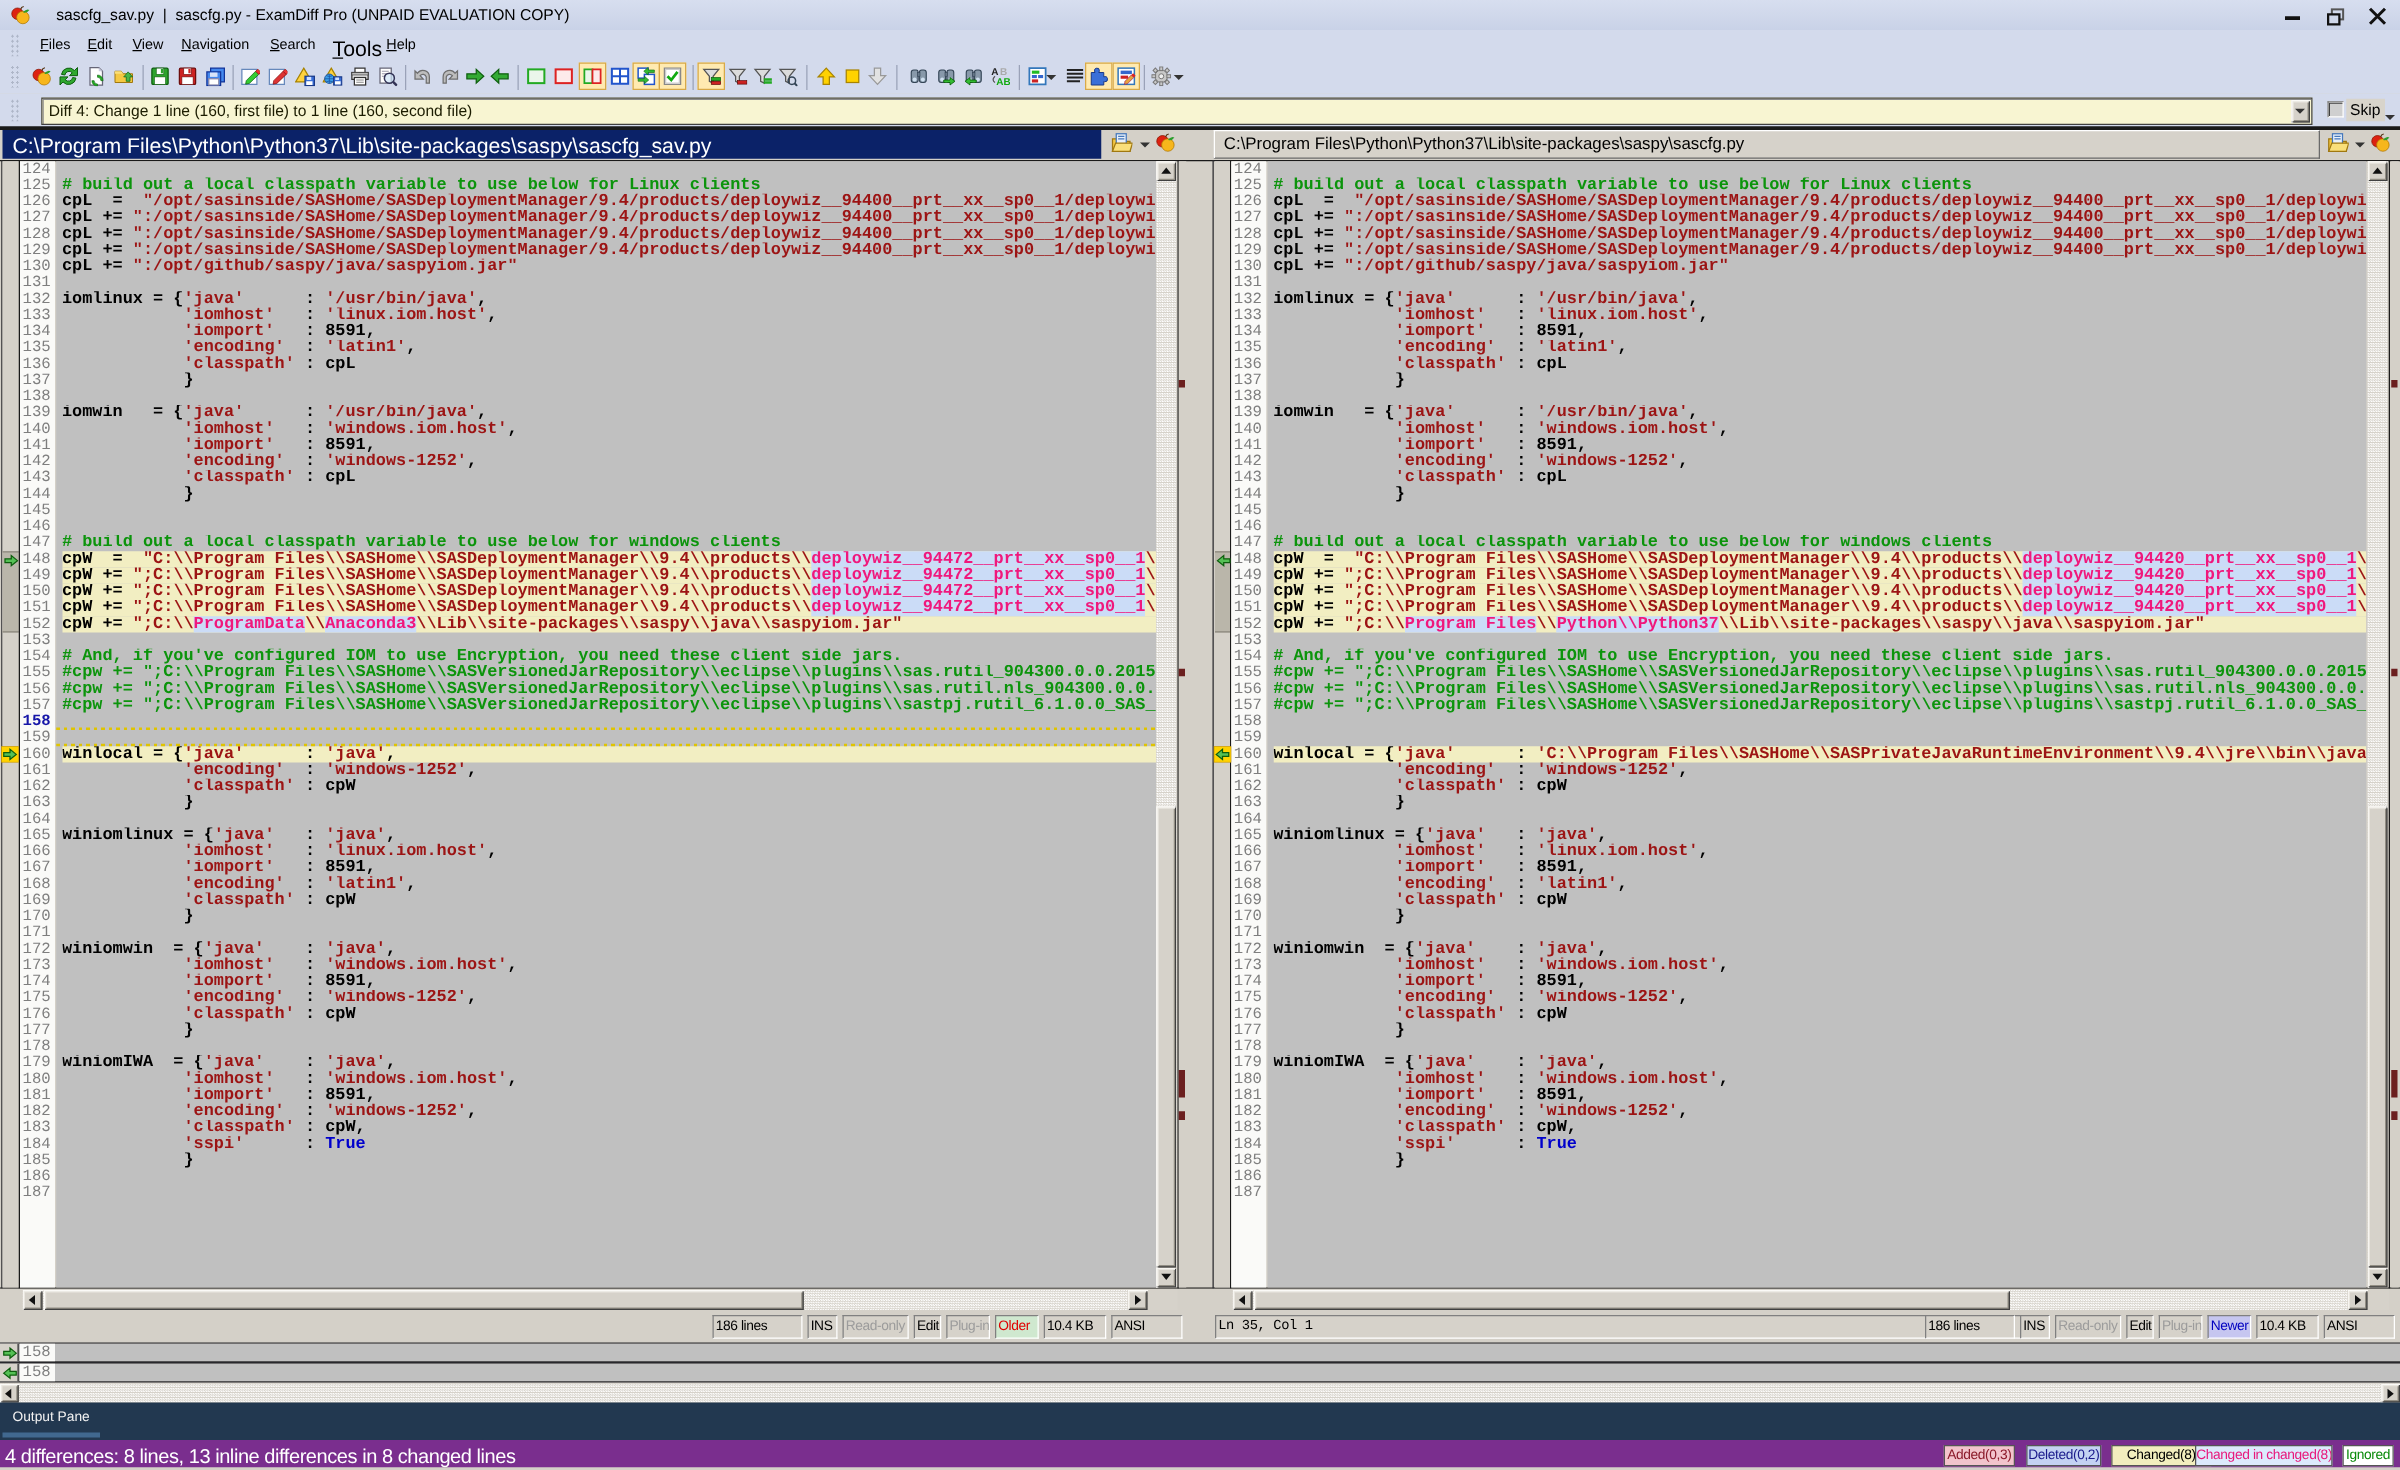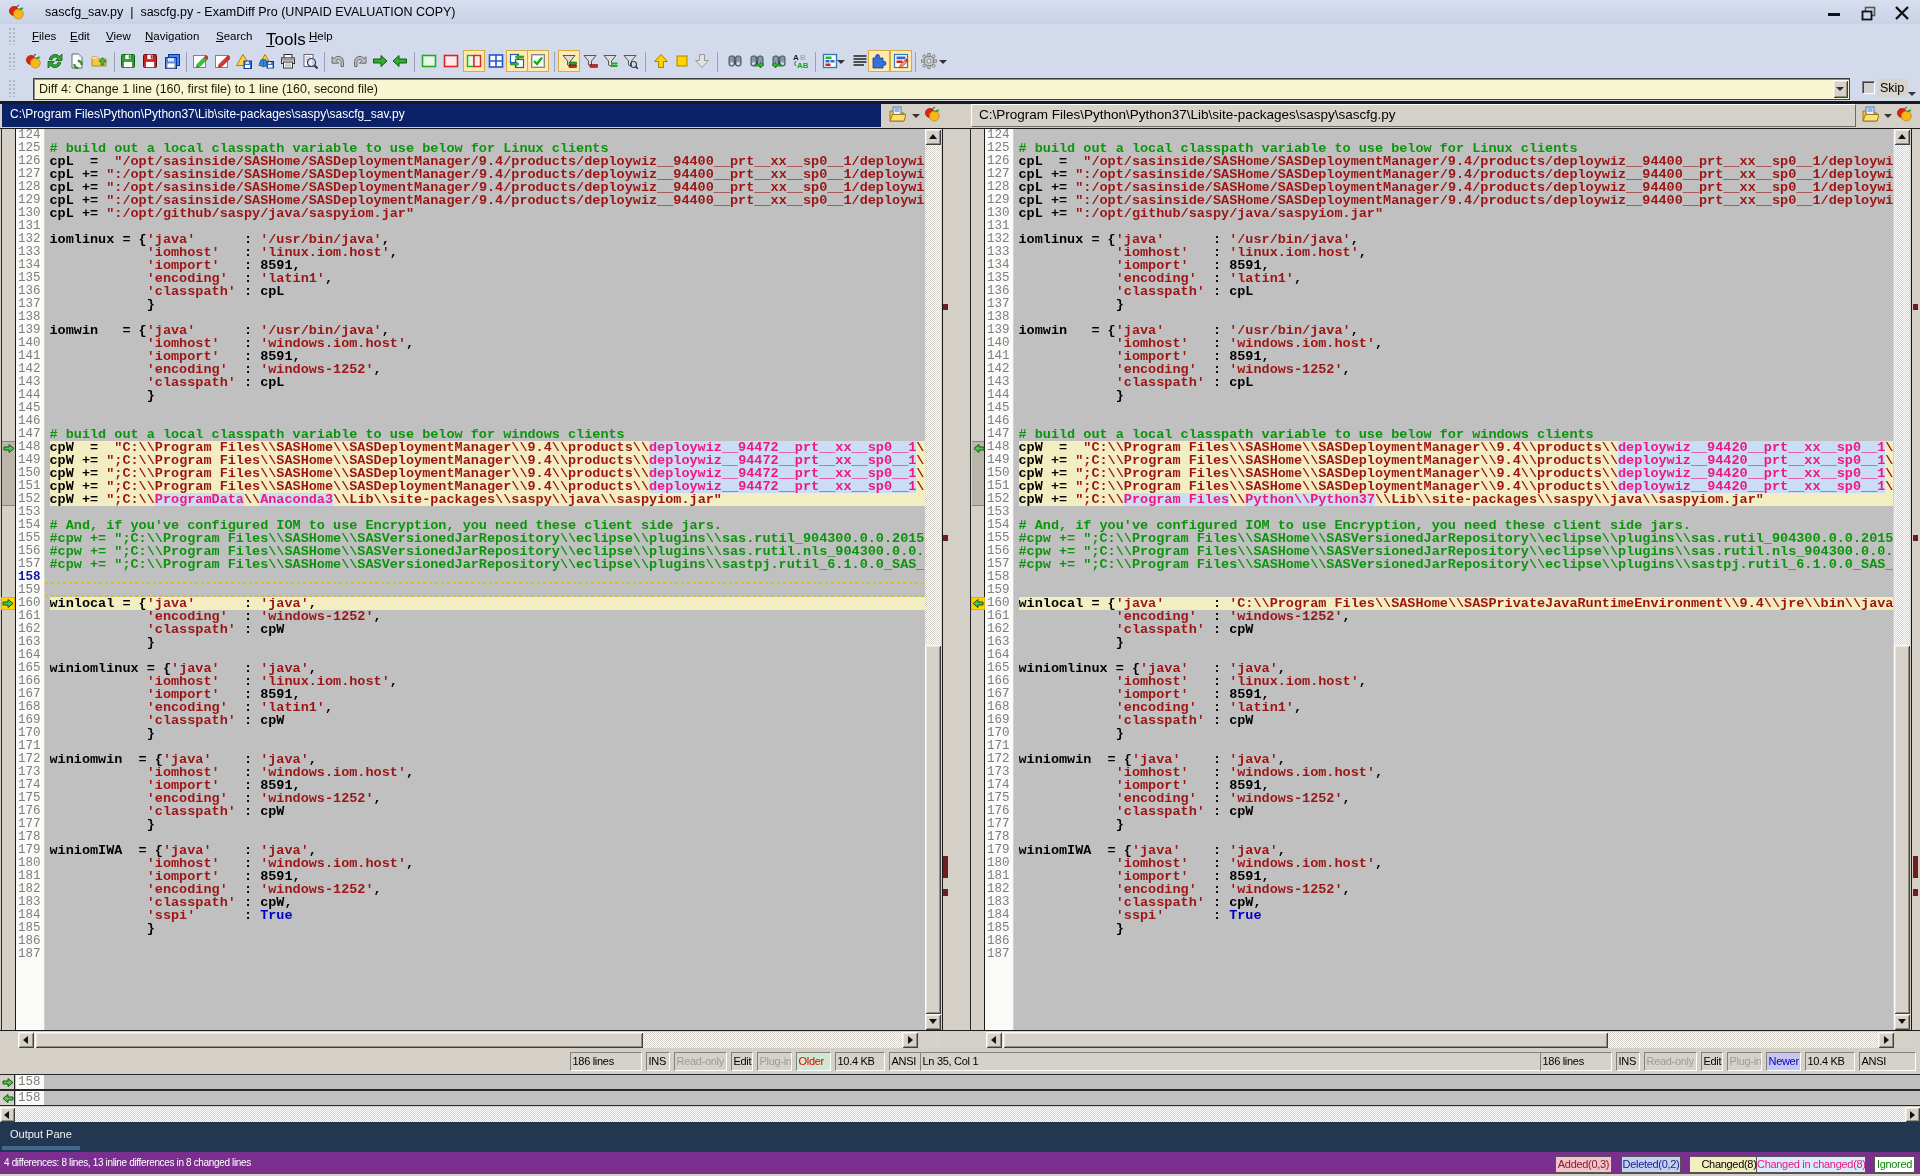--- a/index.html
+++ b/index.html
@@ -286,21 +286,21 @@
 <div class="abs" style="left:39px;top:82px;font-size:12.5px;color:#1c1c00">Diff 4: Change 1 line (160, first file) to 1 line (160, second file)</div>
 <div class="btn3d" style="left:1833px;top:80px;width:15px;height:18px"></div>
 <div class="dda" style="left:1836px;top:87px"></div>
 <div class="abs" style="left:1862px;top:81px;width:13px;height:13px;background:#cfcfcf;border:1px solid;border-color:#808080 #fff #fff #808080;box-shadow:inset 1px 1px 0 #404040"></div>
 <div class="abs" style="left:1877px;top:79px;width:31px;height:18px;background:#d8d4cb"></div>
 <div class="abs" style="left:1880px;top:81px;font-size:12.5px;color:#000">Skip</div>
 <div class="dda" style="left:1908px;top:92px"></div>
 <div class="abs" style="left:0;top:101px;width:1920px;height:3px;background:#1a1a1a"></div>
 <div class="abs" style="left:0;top:104px;width:1920px;height:24px;background:#d4d0c8"></div>
 <div class="abs" style="left:2px;top:104px;width:879px;height:23px;background:#0b2268"></div>
-<div class="abs" style="left:10px;top:107px;font-size:12px;color:#fff">C:\Program Files\Python\Python37\Lib\site-packages\saspy\sascfg_sav.py</div>
+<div class="abs" style="left:10px;top:107px;font-size:17px;color:#fff">C:\Program Files\Python\Python37\Lib\site-packages\saspy\sascfg_sav.py</div>
 <svg style="position:absolute;left:888px;top:106px" width="18" height="17" viewBox="0 0 18 17">
       <path d="M2 5 L7 5 L8.5 7 L16 7 L16 15 L2 15Z" fill="#f5c842" stroke="#a07810" stroke-width="1"></path>
       <rect x="5" y="1" width="8" height="9" fill="#e8f0fa" stroke="#4477bb"></rect>
       <path d="M6.5 3 H11.5 M6.5 5 H11.5" stroke="#4477bb" stroke-width="1"></path>
       <path d="M2 15 L4.5 8.5 L18 8.5 L16 15Z" fill="#fadf7a" stroke="#a07810" stroke-width="1"></path>
     </svg>
 <div class="dda" style="left:912px;top:114px"></div>
 <svg style="position:absolute;left:924px;top:106px" width="17" height="17" viewBox="0 0 17 17">
       <circle cx="6" cy="7" r="4.6" fill="#dd2211"></circle>
       <circle cx="6" cy="7" r="4.6" fill="none" stroke="#881100" stroke-width=".6"></circle>
@@ -664,21 +664,21 @@
 <div class="abs" style="left:1895px;top:1032px;width:16px;height:16px;background:#d6d2ca"></div>
 <div class="abs" style="left:0;top:1050px;width:1920px;height:24px;background:#d4d0c8"></div>
 <div class="statusf " style="left:570px;top:1052px;width:72px;">186 lines</div>
 <div class="statusf " style="left:646px;top:1052px;width:24px;">INS</div>
 <div class="statusf gray" style="left:674px;top:1052px;width:53px;">Read-only</div>
 <div class="statusf " style="left:731px;top:1052px;width:22px;">Edit</div>
 <div class="statusf gray" style="left:757px;top:1052px;width:35px;">Plug-in</div>
 <div class="statusf " style="left:796px;top:1052px;width:35px;color:#e00000;background:#cfe8cf">Older</div>
 <div class="statusf " style="left:835px;top:1052px;width:50px;">10.4 KB</div>
 <div class="statusf " style="left:889px;top:1052px;width:57px;">ANSI</div>
-<div class="statusf " style="left:920px;top:1052px;width:652px;">Ln 35, Col 1</div>
+<div class="statusf " style="left:972px;top:1052px;width:652px;font-family:Liberation Mono, monospace;">Ln 35, Col 1</div>
 <div class="statusf " style="left:1540px;top:1052px;width:72px;">186 lines</div>
 <div class="statusf " style="left:1616px;top:1052px;width:24px;">INS</div>
 <div class="statusf gray" style="left:1644px;top:1052px;width:53px;">Read-only</div>
 <div class="statusf " style="left:1701px;top:1052px;width:22px;">Edit</div>
 <div class="statusf gray" style="left:1727px;top:1052px;width:35px;">Plug-in</div>
 <div class="statusf " style="left:1766px;top:1052px;width:35px;color:#0000c0;background:#c6c6f0">Newer</div>
 <div class="statusf " style="left:1805px;top:1052px;width:50px;">10.4 KB</div>
 <div class="statusf " style="left:1859px;top:1052px;width:57px;">ANSI</div>
 <div class="abs" style="left:0;top:1074px;width:1920px;height:1px;background:#28282c"></div>
 <div class="abs" style="left:0;top:1075px;width:1920px;height:14px;background:#c0c0c0"></div>
@@ -699,19 +699,19 @@
 <div class="abs mono" style="left:18px;top:1091px;font-size:12.5px;line-height:14px;color:#7e7e7e">158</div>
 <div class="sb-track" style="left:0;top:1107px;width:1920px;height:15px"></div>
 <div class="btn3d" style="left:0;top:1107px;width:15px;height:15px"></div>
 <div class="tri-l" style="left:4px;top:1111px"></div>
 <div class="btn3d" style="left:1905px;top:1107px;width:15px;height:15px"></div>
 <div class="tri-r" style="left:1910px;top:1111px"></div>
 <div class="abs" style="left:0;top:1122px;width:1920px;height:30px;background:#223850"></div>
 <div class="abs" style="left:10px;top:1128px;font-size:11px;color:#f2f2f2">Output Pane</div>
 <div class="abs" style="left:2px;top:1146px;width:78px;height:4px;background:#41688f"></div>
 <div class="abs" style="left:0;top:1152px;width:1920px;height:22px;background:#7a2e8e"></div>
-<div class="abs" style="left:4px;top:1157px;font-size:10px;letter-spacing:-0.35px;color:#fff">4 differences: 8 lines, 13 inline differences in 8 changed lines</div>
+<div class="abs" style="left:4px;top:1157px;font-size:16px;letter-spacing:-0.35px;color:#fff">4 differences: 8 lines, 13 inline differences in 8 changed lines</div>
 <div class="abs" style="left:0;top:1174px;width:1920px;height:2px;background:#d4d0c8"></div>
 <div class="chip" style="left:1555px;width:57px;color:#8b1a2a;background:#f2c4cc">Added(0,3)</div>
 <div class="chip" style="left:1621px;width:60px;color:#1a1a8b;background:#c4d2f2">Deleted(0,2)</div>
 <div class="chip" style="left:1689px;width:80px;color:#000000;background:#f2eebe">Changed(8)</div>
 <div class="chip" style="left:1756px;width:110px;color:#e8187c;background:#dceafc">Changed in changed(8)</div>
 <div class="chip" style="left:1874px;width:41px;color:#0a8a0a;background:#ffffff">Ignored</div>
 </div>
 </body></html>

